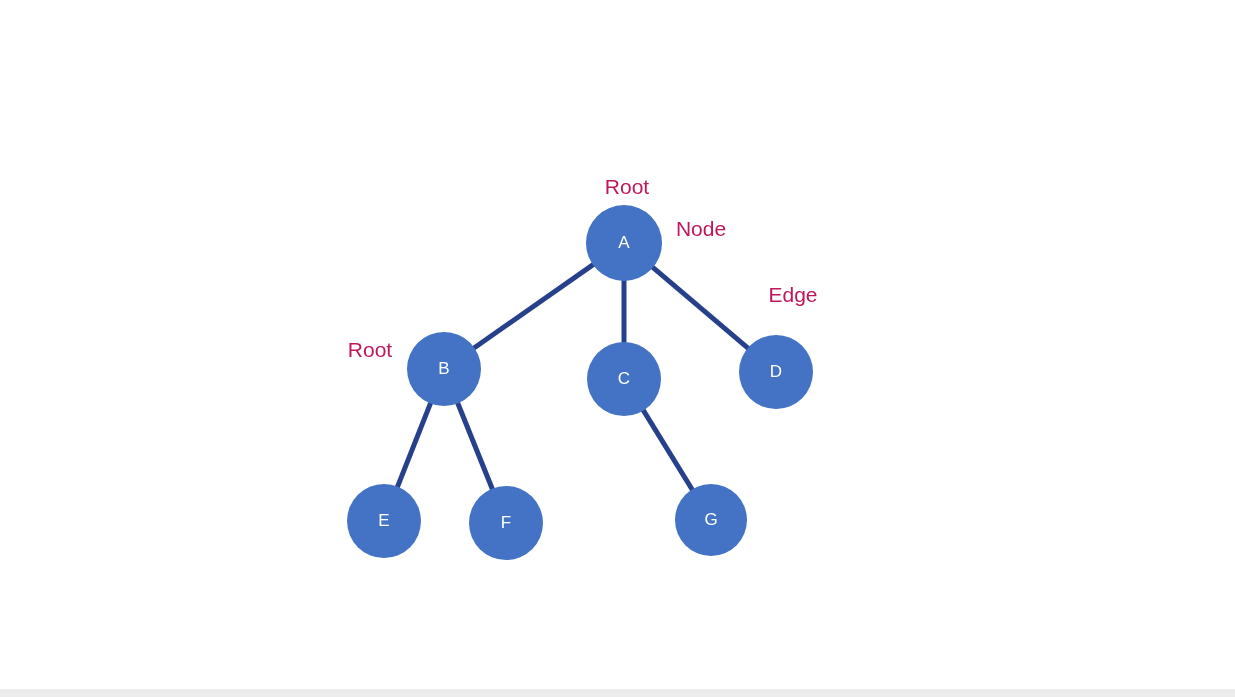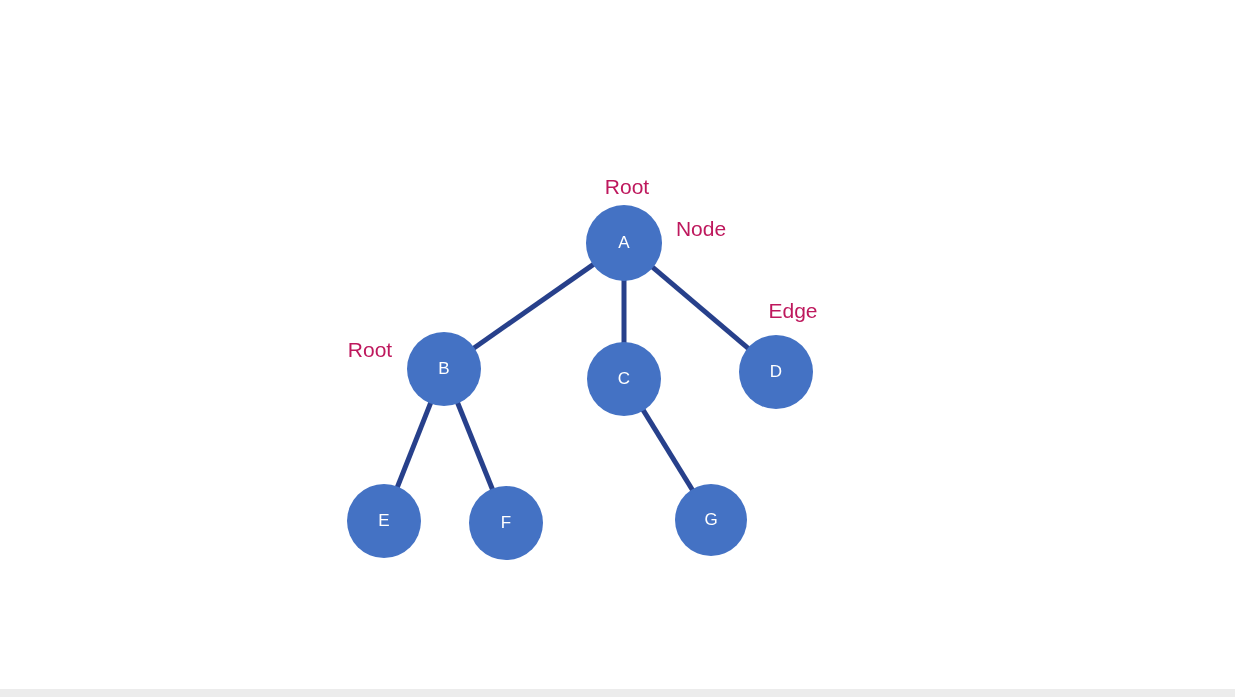--- a/index.html
+++ b/index.html
@@ -114,19 +114,19 @@
   <div id="overlay">
       <div class="node-label" style="left: 624px; top: 243px; color: rgb(255, 255, 255);">A</div>
       <div class="node-label" style="left: 444px; top: 369px; color: rgb(255, 255, 255);">B</div>
       <div class="node-label" style="left: 624px; top: 379px; color: rgb(255, 255, 255);">C</div>
       <div class="node-label" style="left: 776px; top: 372px; color: rgb(255, 255, 255);">D</div>
       <div class="node-label" style="left: 384px; top: 521px; color: rgb(255, 255, 255);">E</div>
       <div class="node-label" style="left: 506px; top: 523px; color: rgb(255, 255, 255);">F</div>
       <div class="node-label" style="left: 711px; top: 520px; color: rgb(255, 255, 255);">G</div>
       <div class="annot" style="left: 627px; top: 187px;">Root</div>
       <div class="annot" style="left: 701px; top: 229px;">Node</div>
-      <div class="annot" style="left: 793px; top: 295px; margin-top: 16px;">Edge</div>
+      <div class="annot" style="left: 793px; top: 295px;">Edge</div>
       <div class="annot" style="left: 370px; top: 350px;">Root</div>
     </div>
 
   <div id="footer-band"></div>
 
 </div>
 
 </body></html>

